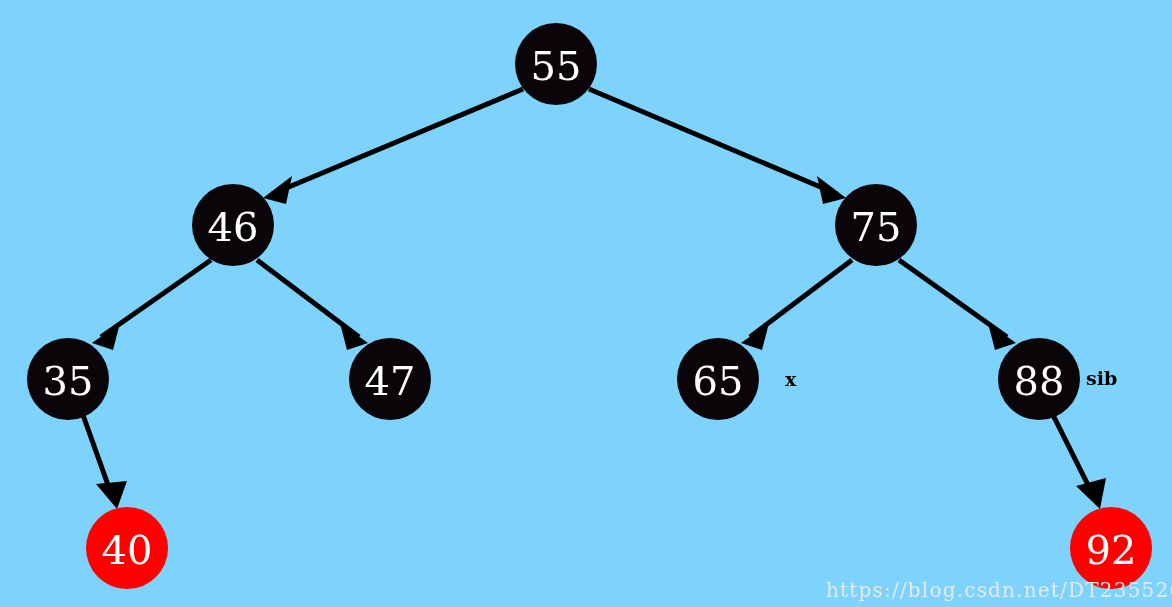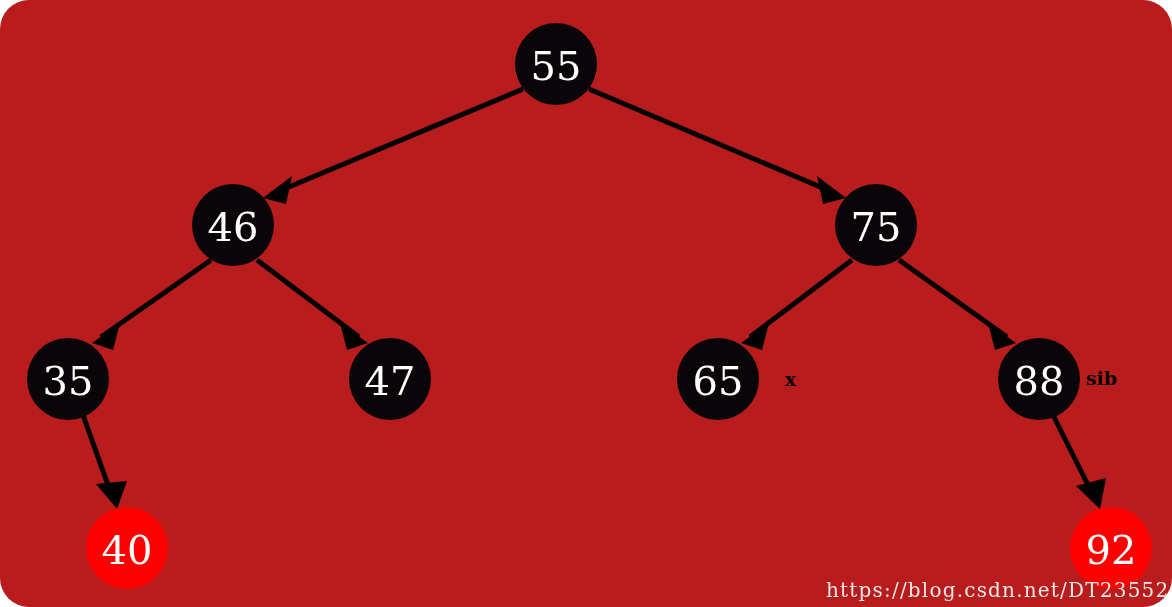--- a/index.html
+++ b/index.html
@@ -4,24 +4,23 @@
 <style>
   html, body {
     margin: 0;
     padding: 0;
     background: #ffffff;
   }
   #canvas {
     position: relative;
     width: 1172px;
     height: 607px;
-    background: #b91c1c;
+    background: #7dd3fc;
     overflow: hidden;
     font-family: "DejaVu Serif", "Liberation Serif", serif;
-    border-radius: 29px;
   }
   #tree-svg {
     position: absolute;
     left: 0;
     top: 0;
     width: 1172px;
     height: 607px;
   }
   .node-label {
     font-family: "DejaVu Serif", "Liberation Serif", serif;

